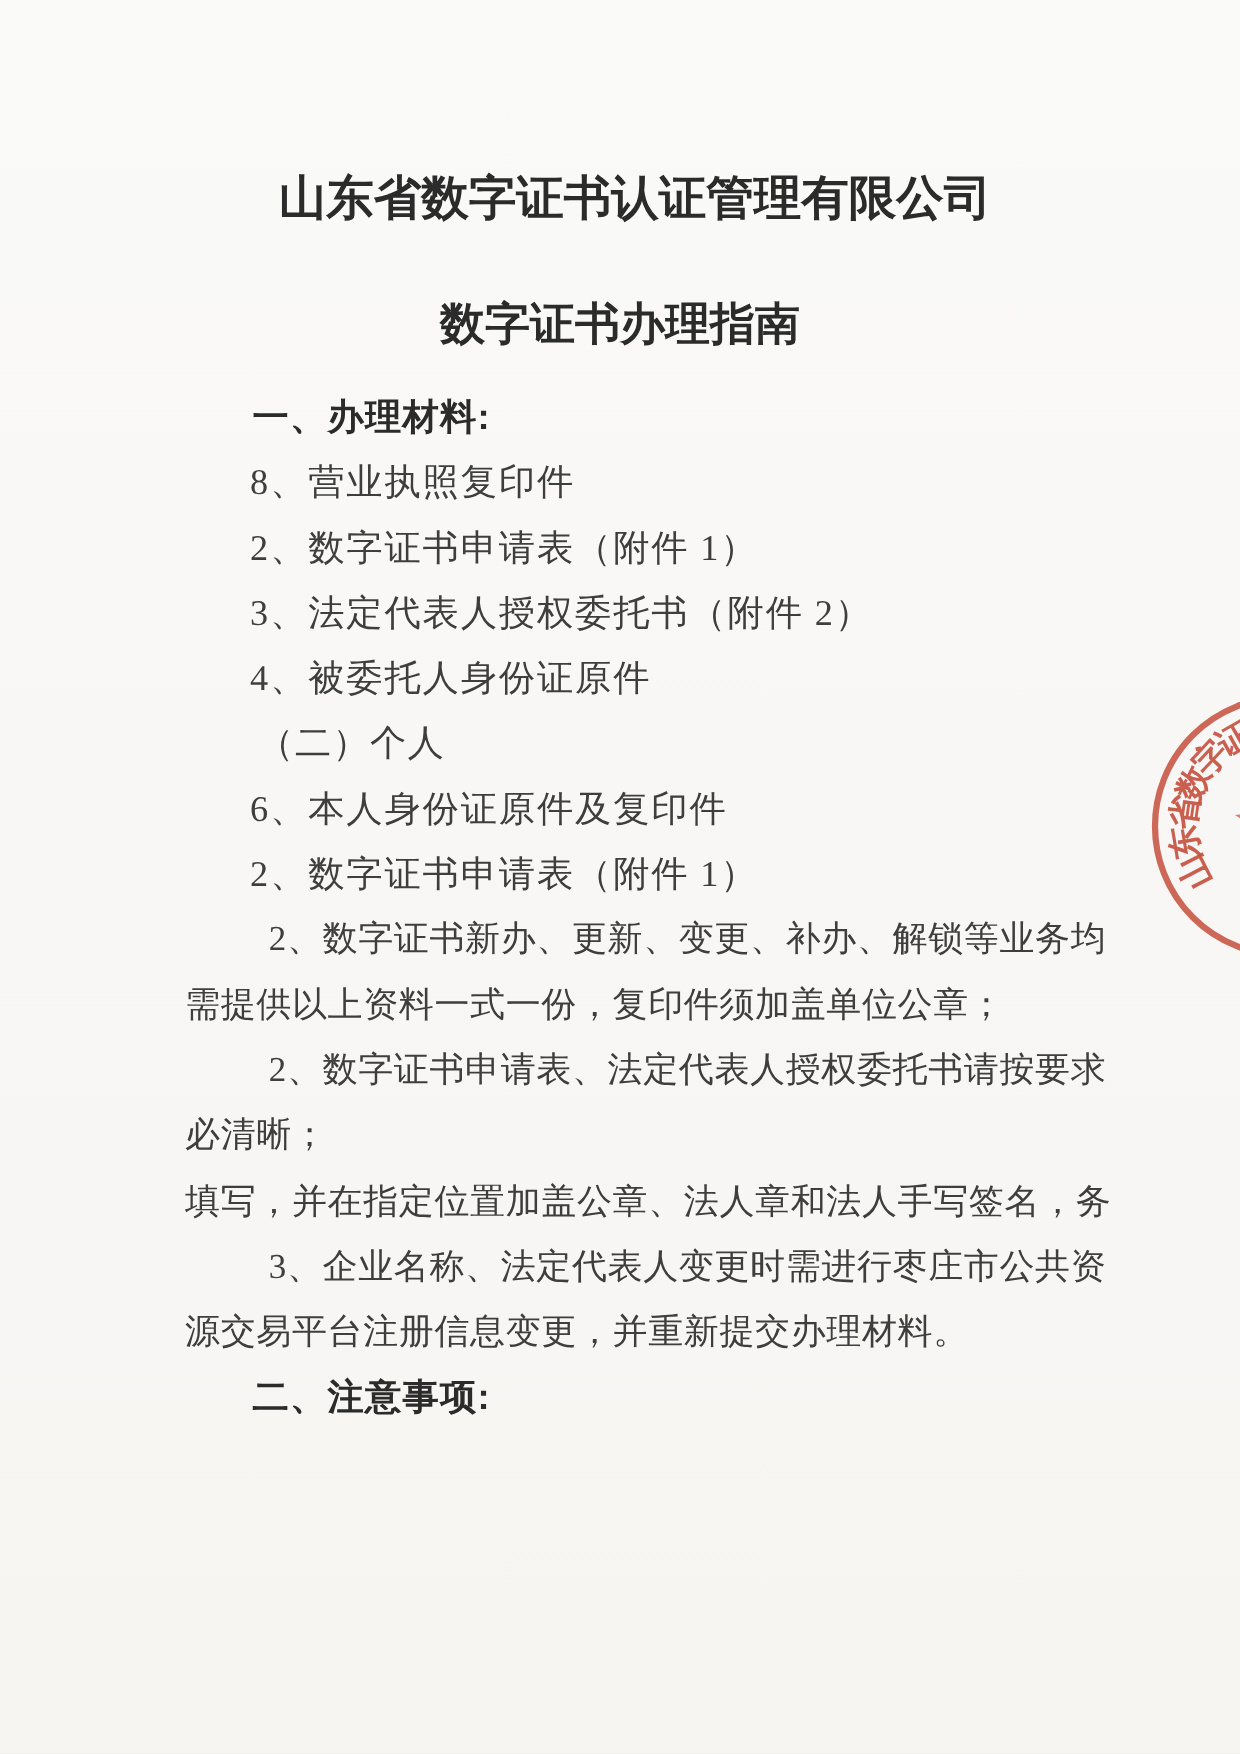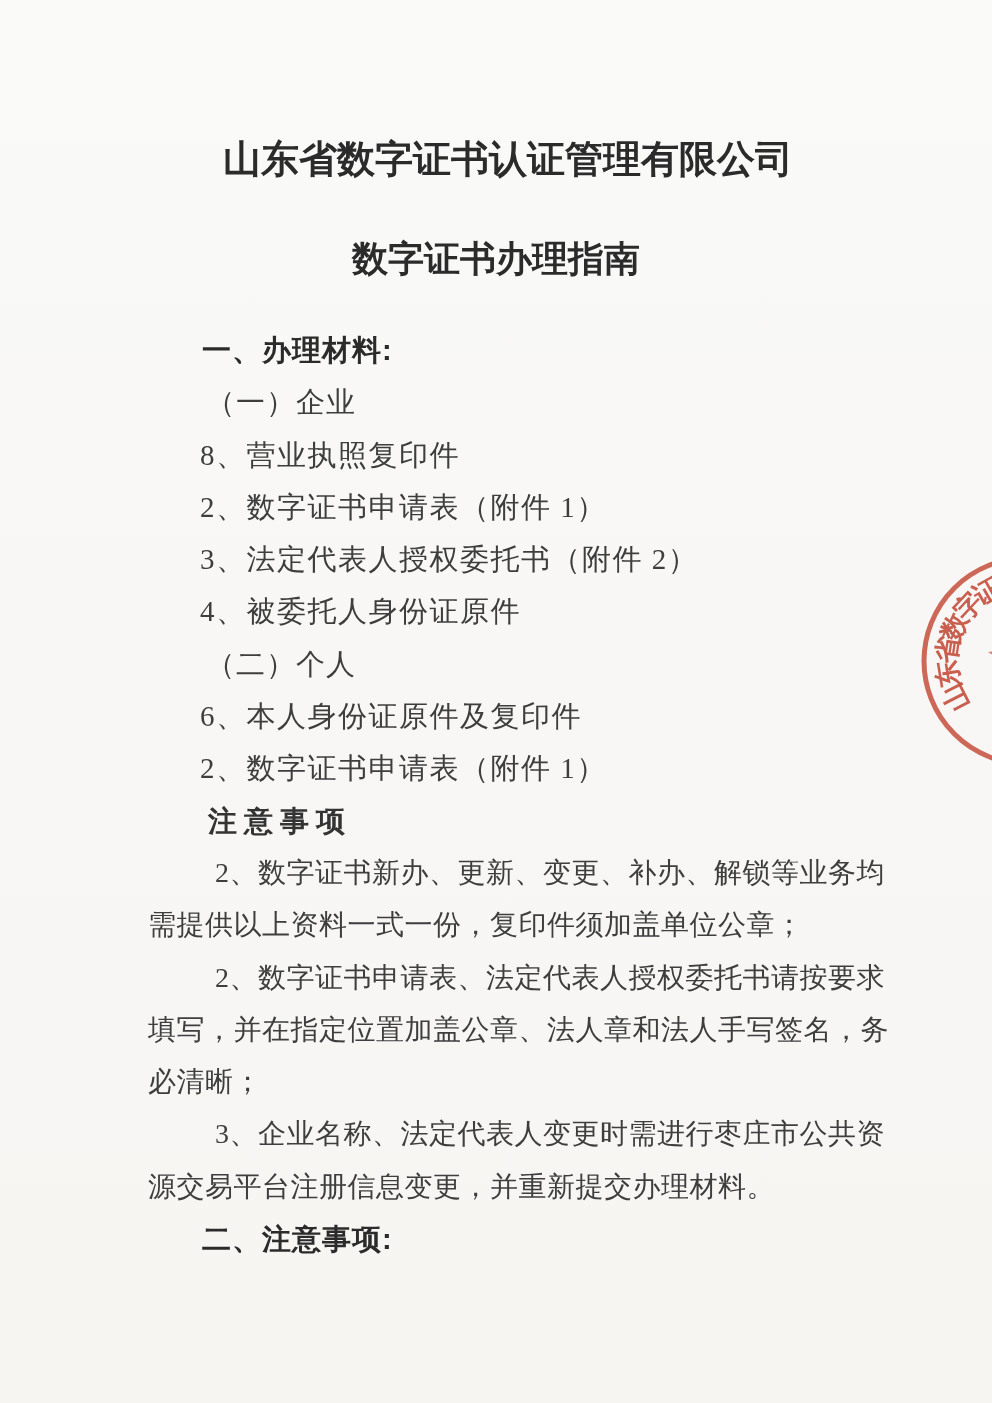--- a/index.html
+++ b/index.html
@@ -31,21 +31,21 @@
     margin: 0;
     text-align: center;
     font-family: Liberation Sans, sans-serif;
     font-weight: 700;
     font-size: 36px;
     line-height: 42px;
     color: var(--heading-color, #2b2b2b);
   }
   .doc-body {
     position: absolute;
-    left: 148px; top: 324px;
+    left: 148px; top: 308px;
     width: 710px;
   }
   .line {
     margin: 0;
     height: 52.3px;
     line-height: 52.3px;
     font-size: 29px;
     white-space: nowrap;
     color: var(--text-color, #3e3e3e);
   }
@@ -98,34 +98,32 @@
 <body>
 
 <div class="page">
 
   <h1 class="doc-title">山东省数字证书认证管理有限公司</h1>
 
   <h2 class="doc-subtitle">数字证书办理指南</h2>
 
   <div class="doc-body" id="doc-body">
       <p class="line heading">一、办理材料:</p>
-      <p class="line sub">（一）企业</p>
       <p class="line item">8、营业执照复印件</p>
       <p class="line item">2、数字证书申请表（附件 1）</p>
       <p class="line item">3、法定代表人授权委托书（附件 2）</p>
       <p class="line item">4、被委托人身份证原件</p>
       <p class="line sub">（二）个人</p>
       <p class="line item">6、本人身份证原件及复印件</p>
       <p class="line item">2、数字证书申请表（附件 1）</p>
-      <p class="line note">注意事项</p>
       <p class="line para-first">2、数字证书新办、更新、变更、补办、解锁等业务均</p>
       <p class="line para">需提供以上资料一式一份，复印件须加盖单位公章；</p>
       <p class="line para-first">2、数字证书申请表、法定代表人授权委托书请按要求</p>
+      <p class="line para">必清晰；</p>
       <p class="line para">填写，并在指定位置加盖公章、法人章和法人手写签名，务</p>
-      <p class="line para">必清晰；</p>
       <p class="line para-first">3、企业名称、法定代表人变更时需进行枣庄市公共资</p>
       <p class="line para">源交易平台注册信息变更，并重新提交办理材料。</p>
       <p class="line heading">二、注意事项:</p>
     </div>
 
   <div class="seal">
     <svg viewBox="870 515 122 295" xmlns="http://www.w3.org/2000/svg">
       <circle class="seal-ring" cx="1027" cy="661" r="103"></circle>
       <polygon class="seal-star" id="seal-star" points="988.0,652.0 1016.5,648.9 1023.5,621.2 1035.2,647.3 1063.8,645.4 1042.6,664.6 1053.2,691.2 1028.4,676.9 1006.4,695.3 1012.3,667.3"></polygon>
       <g id="seal-text">

